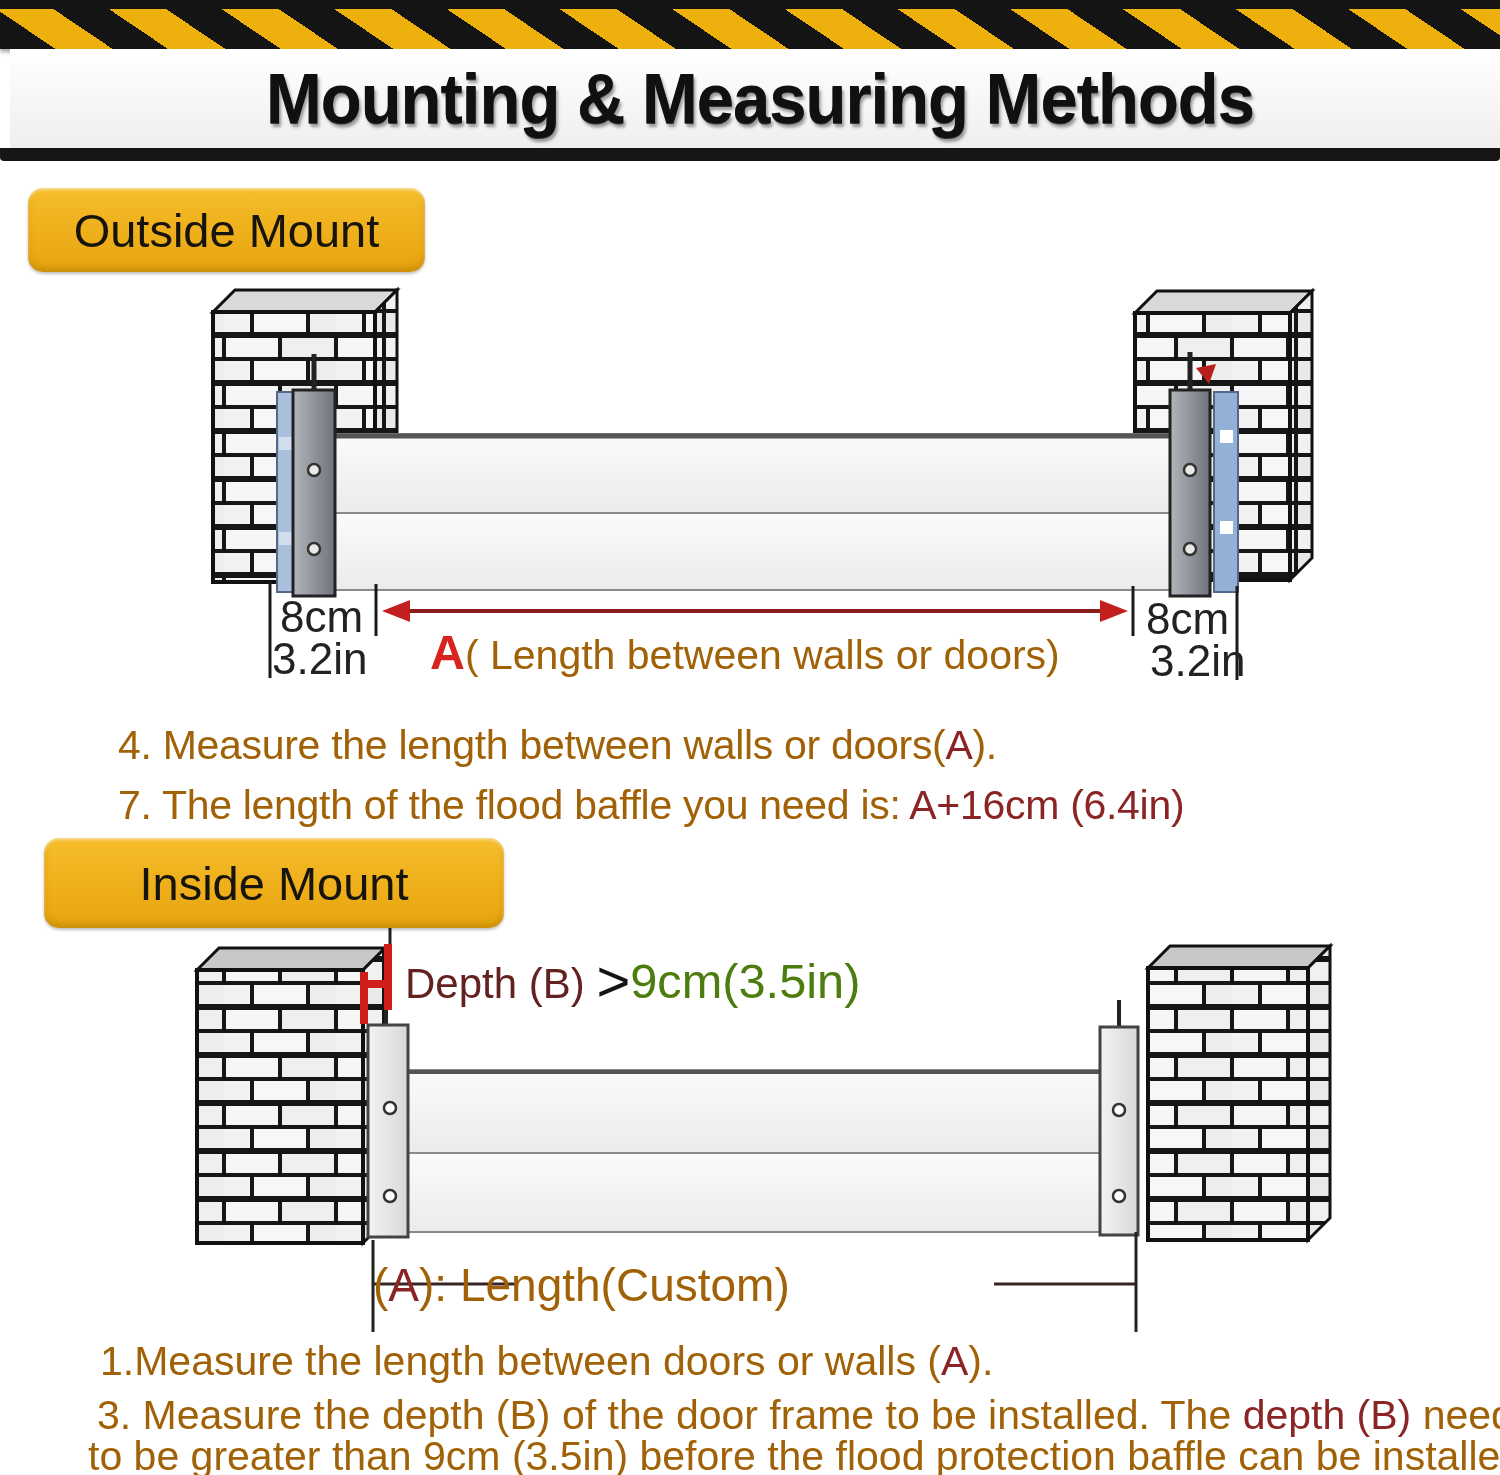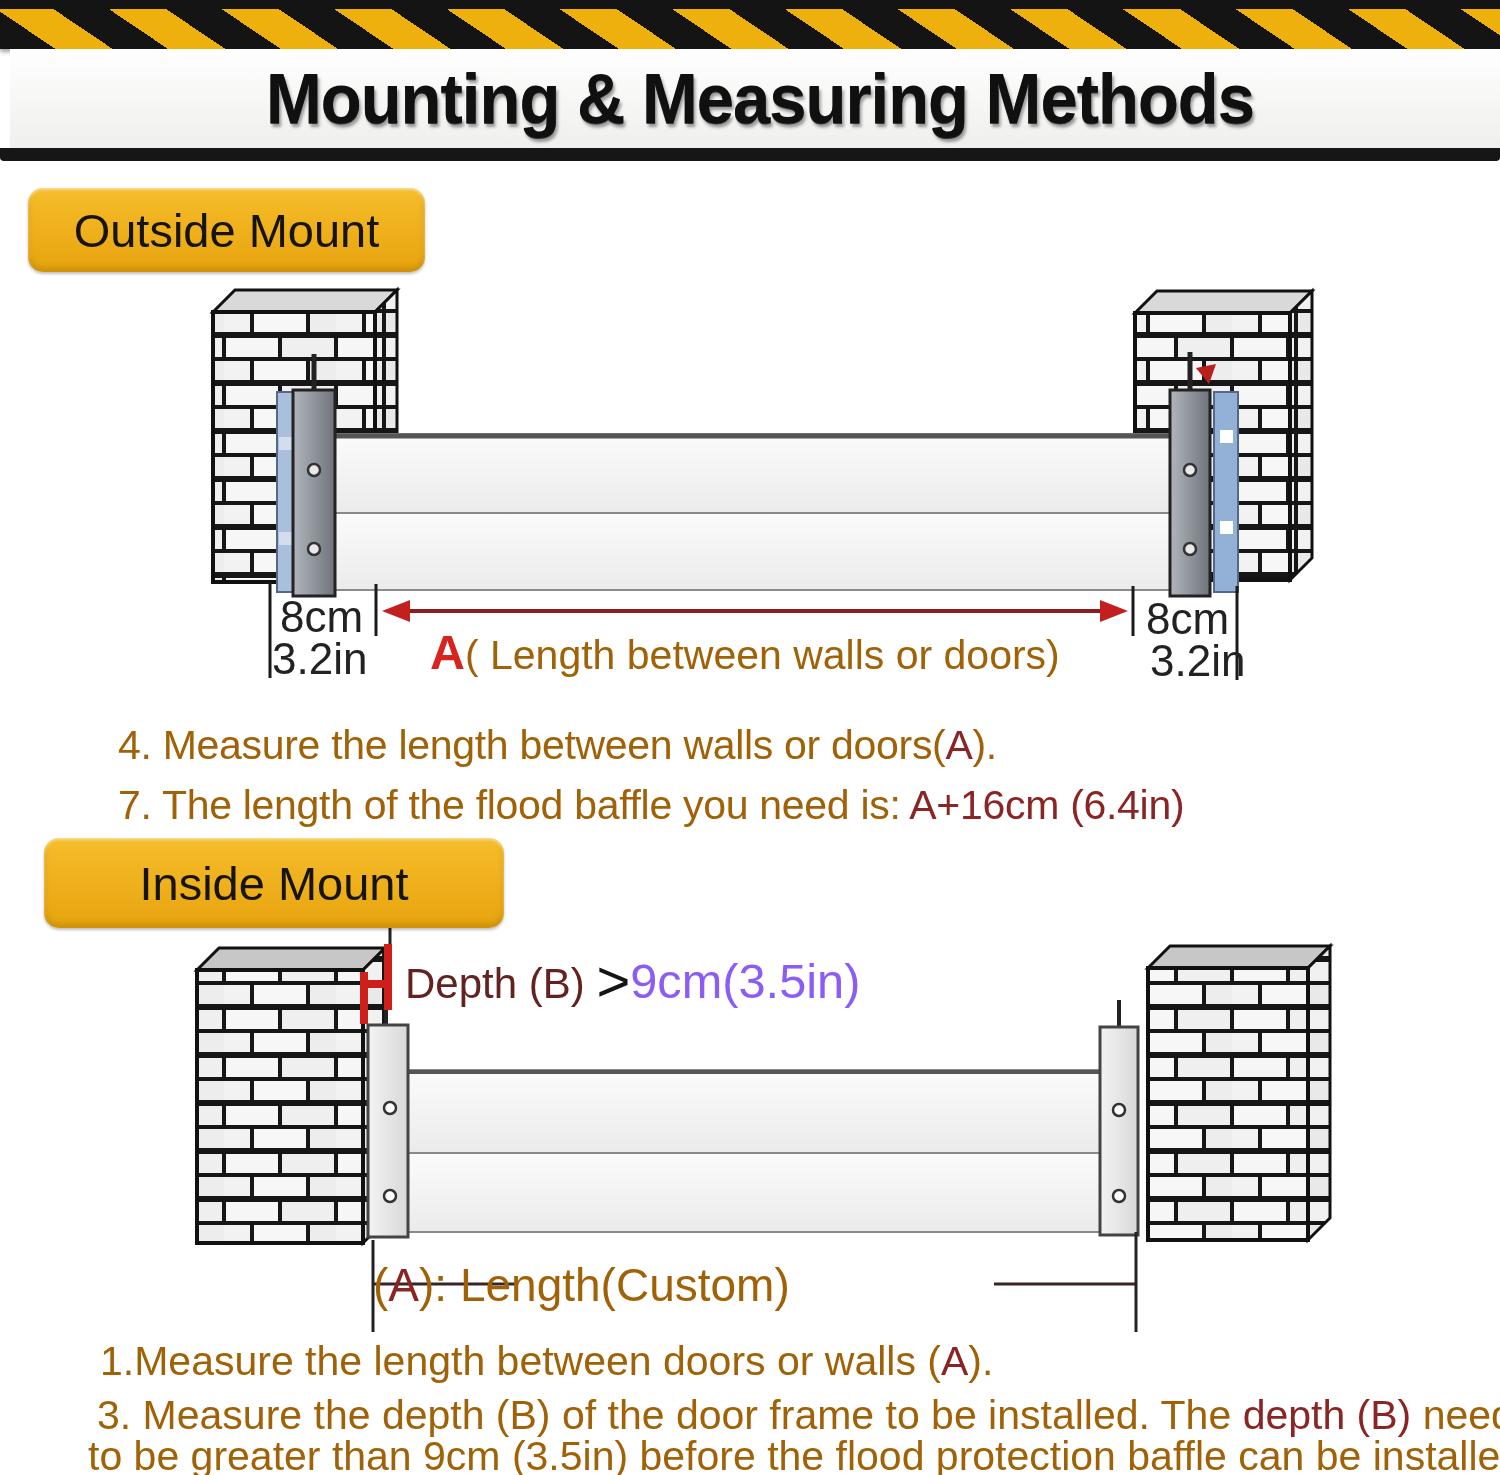--- a/index.html
+++ b/index.html
@@ -52,21 +52,21 @@
   .depth-label{left:405px;top:948px;font-size:42px;}
   .length-label{left:373px;top:1258px;width:764px;font-size:46px;}
   .i-step1{left:100px;top:1338px;font-size:41px;}
   .i-step2{left:97px;top:1392px;font-size:41px;}
   .i-step2b{left:88px;top:1433px;font-size:41px;}
   
   .seg-k{color:#a16207;}
   .seg-m{color:#8b2424;}
   .seg-r{color:#d8231e;font-weight:bold;font-size:1.18em;}
   .seg-dm{color:#63221f;}
-  .seg-rm{color:#8b5cf6;font-size:1.16em;}
+  .seg-rm{color:#4d7c0f;font-size:1.16em;}
   .seg-g{color:#141414;font-size:1.38em;vertical-align:-3px;}
 </style>
 </head>
 <body>
 
 <div class="canvas">
 
   <div class="top-black"></div>
   <div class="hazard-tape"></div>
   <div class="title-band">

